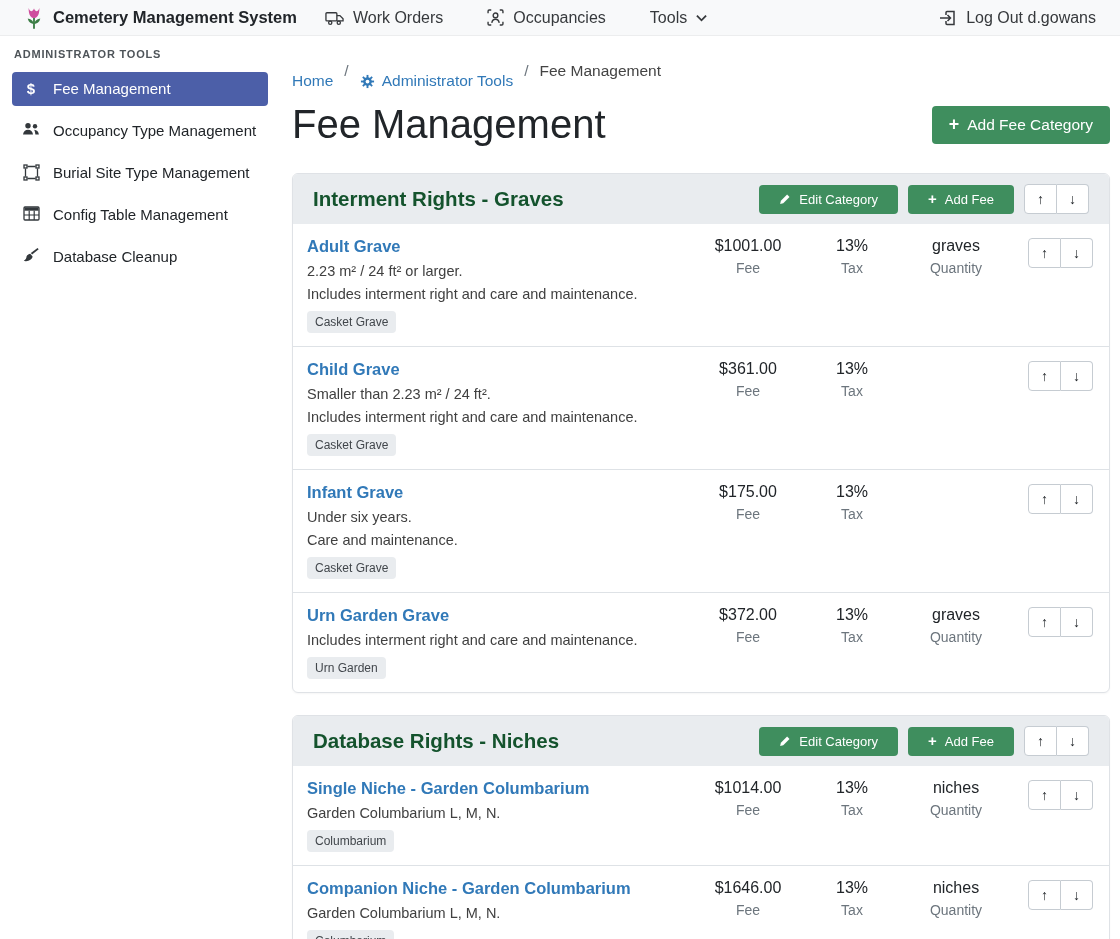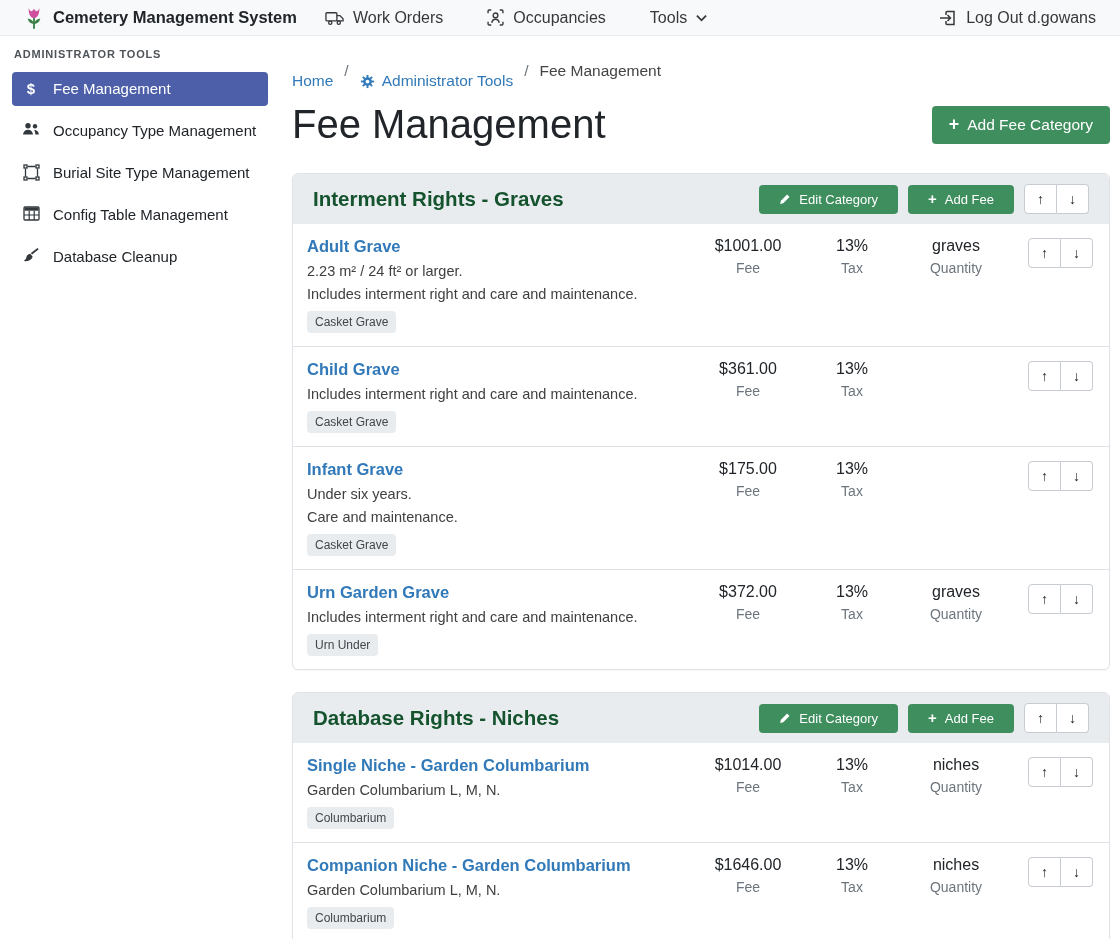--- a/index.html
+++ b/index.html
@@ -270,20 +270,21 @@
     <div class="btn-group fee-actions">
       <button><span>↑</span></button>
       <button><span>↓</span></button>
     </div>
   </div>
 
   <div class="fee-row">
     <div class="fee-main">
       <a class="fee-name">Child Grave</a>
       <div>
+                  <div class="fee-desc">Smaller than 2.23 m² / 24 ft².</div>
                   <div class="fee-desc">Includes interment right and care and maintenance.</div>
                 </div>
       <div><span class="badge">Casket Grave</span></div>
     </div>
     <div class="fee-col">
       <div class="val">$361.00</div>
       <div class="lbl">Fee</div>
     </div>
     <div class="fee-col">
       <div class="val">13%</div>
@@ -325,21 +326,21 @@
       <button><span>↓</span></button>
     </div>
   </div>
 
   <div class="fee-row">
     <div class="fee-main">
       <a class="fee-name">Urn Garden Grave</a>
       <div>
                   <div class="fee-desc">Includes interment right and care and maintenance.</div>
                 </div>
-      <div><span class="badge">Urn Under</span></div>
+      <div><span class="badge">Urn Garden</span></div>
     </div>
     <div class="fee-col">
       <div class="val">$372.00</div>
       <div class="lbl">Fee</div>
     </div>
     <div class="fee-col">
       <div class="val">13%</div>
       <div class="lbl">Tax</div>
     </div>
     <div class="fee-col">

